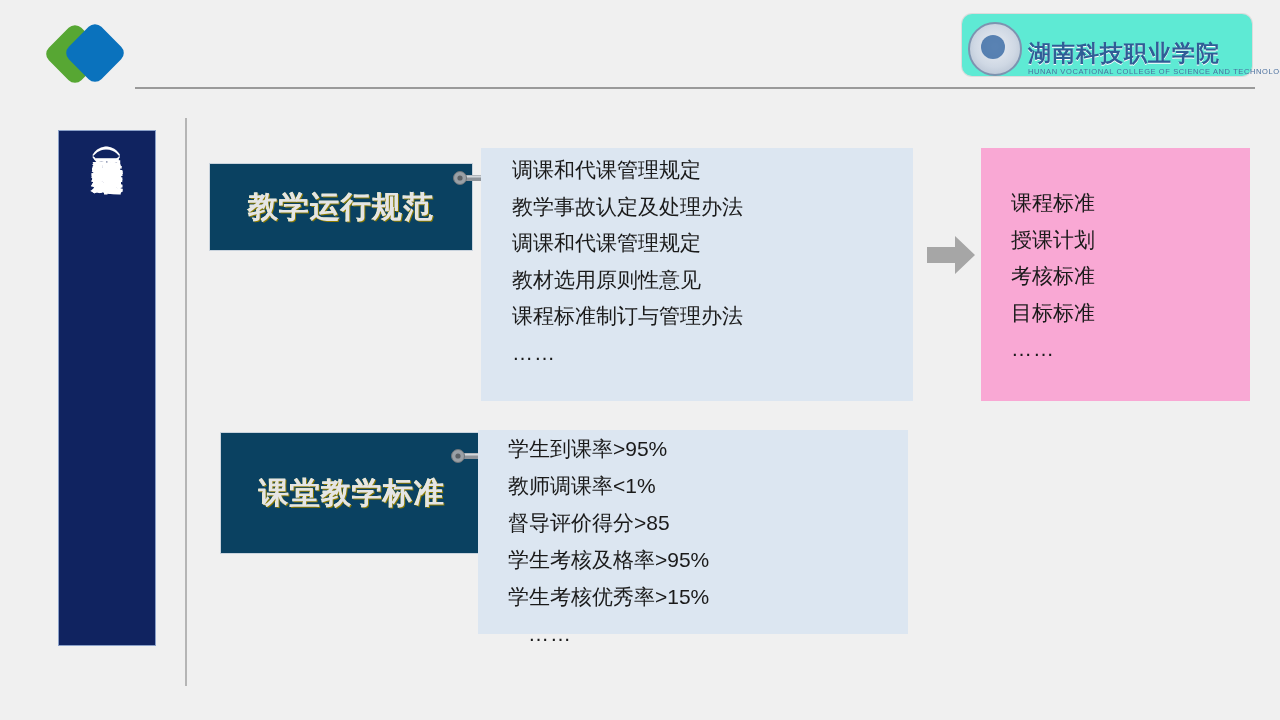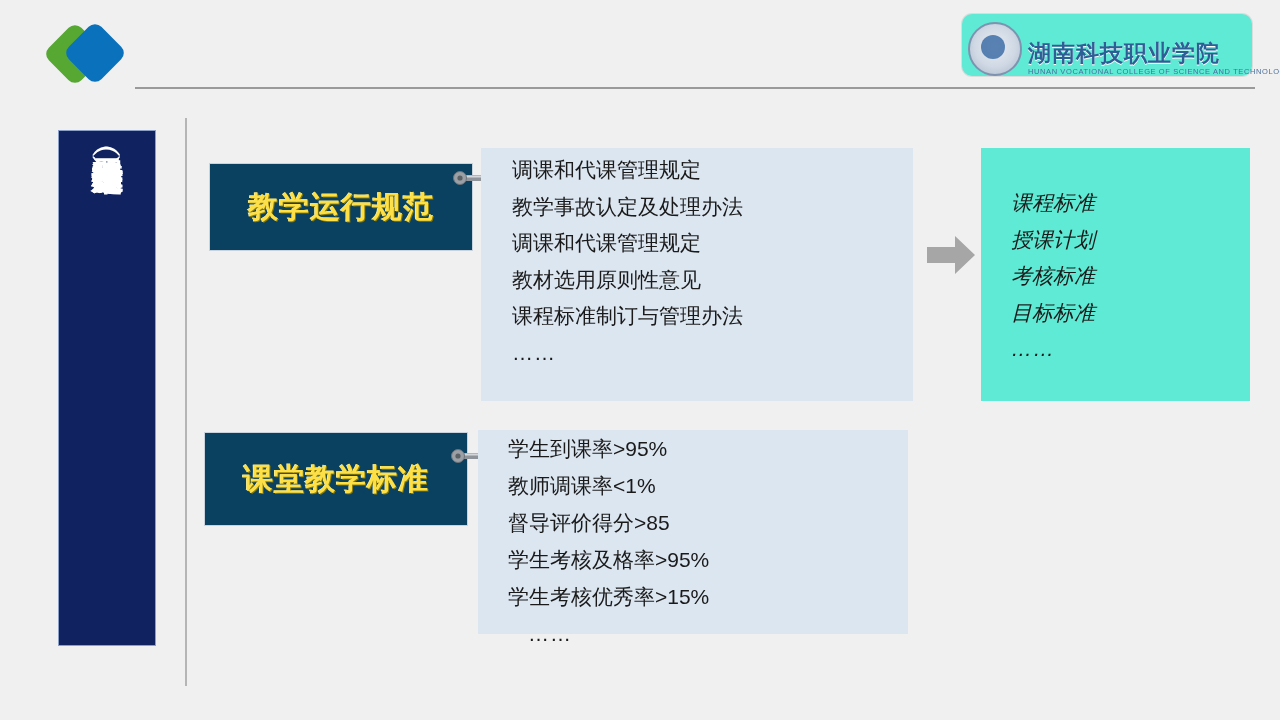--- a/index.html
+++ b/index.html
@@ -152,21 +152,21 @@
     left: 209px; top: 163px;
     width: 264px; height: 88px;
     background: #0A4161;
     border: 1px solid #c9d3dd;
     box-sizing: border-box;
     display: flex;
     align-items: center;
     justify-content: center;
   }
   .title-box-text {
-    color: #fde047;
+    color: #e5e5e5;
     font-size: 30px;
     font-weight: bold;
     letter-spacing: 1px;
     white-space: nowrap;
     text-shadow: 1px 1px 0 #8a7a00, -0.5px -0.5px 0 #fffbbf;
   }
 
   .link-icon {
     position: absolute;
     width: 52px; height: 18px;
@@ -184,22 +184,21 @@
   #row2-list-box {
     position: absolute;
     left: 478px; top: 430px;
     width: 430px; height: 204px;
     background: #DCE6F1;
   }
   #row1-out-box {
     position: absolute;
     left: 981px; top: 148px;
     width: 269px; height: 253px;
-    background: #5eead4;
-    font-style: italic;
+    background: #f9a8d4;
   }
 
   .list {
     margin: 0;
     padding: 0;
     list-style: none;
   }
   .list li {
     font-size: 21px;
     color: #1a1a1a;
@@ -285,21 +284,21 @@
   <div id="row1-out-box">
     <ul class="list" id="row1-out-list">
       <li>课程标准</li>
       <li>授课计划</li>
       <li>考核标准</li>
       <li>目标标准</li>
       <li class="ellipsis-item">……</li>
     </ul>
   </div>
 
-  <div id="row1-title-box" style="top:432px; left:204px; width:264px; height:94px;">
+  <div id="row1-title-box" style="top:432px; left:220px; width:264px; height:122px;">
     <span class="title-box-text">课堂教学标准</span>
   </div>
 
   <svg class="link-icon" id="row2-link-icon" viewBox="0 0 52 18">
     <line x1="8" y1="9" x2="44" y2="9" stroke="#8f949a" stroke-width="6" stroke-linecap="round"></line>
     <line x1="8" y1="7.5" x2="44" y2="7.5" stroke="#d3d7db" stroke-width="2" stroke-linecap="round"></line>
     <circle cx="8" cy="9" r="6.5" fill="#9aa0a6" stroke="#6e7479" stroke-width="1"></circle>
     <circle cx="8" cy="9" r="2.6" fill="#5c6166"></circle>
     <circle cx="44" cy="9" r="6" fill="#c8ccd0" stroke="#8f949a" stroke-width="1"></circle>
     <circle cx="44" cy="9" r="2.4" fill="#e9ebed"></circle>

